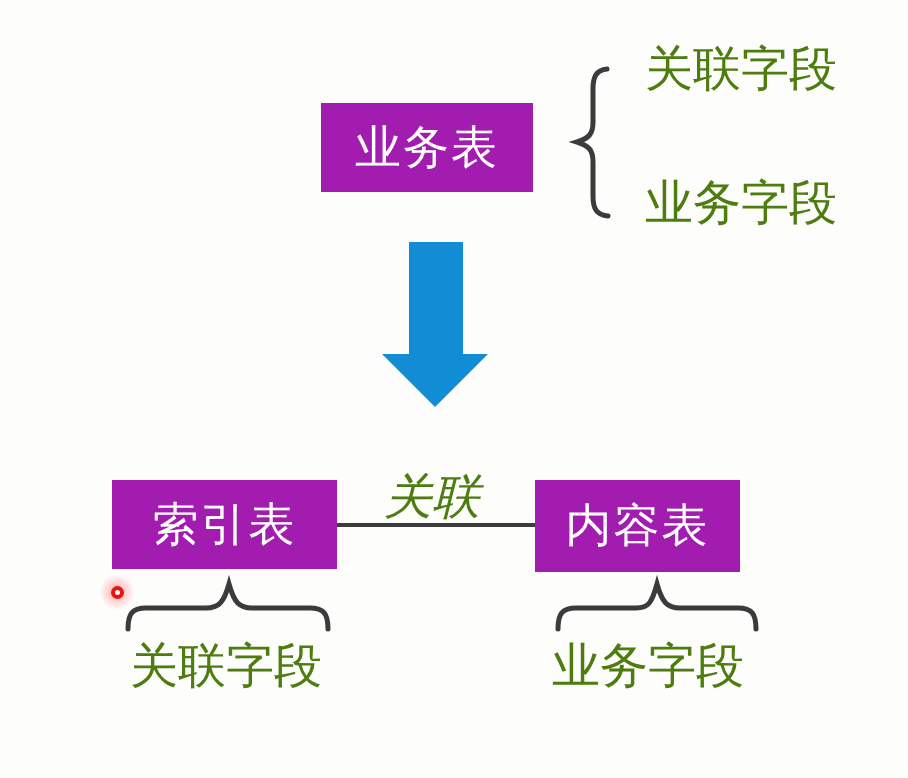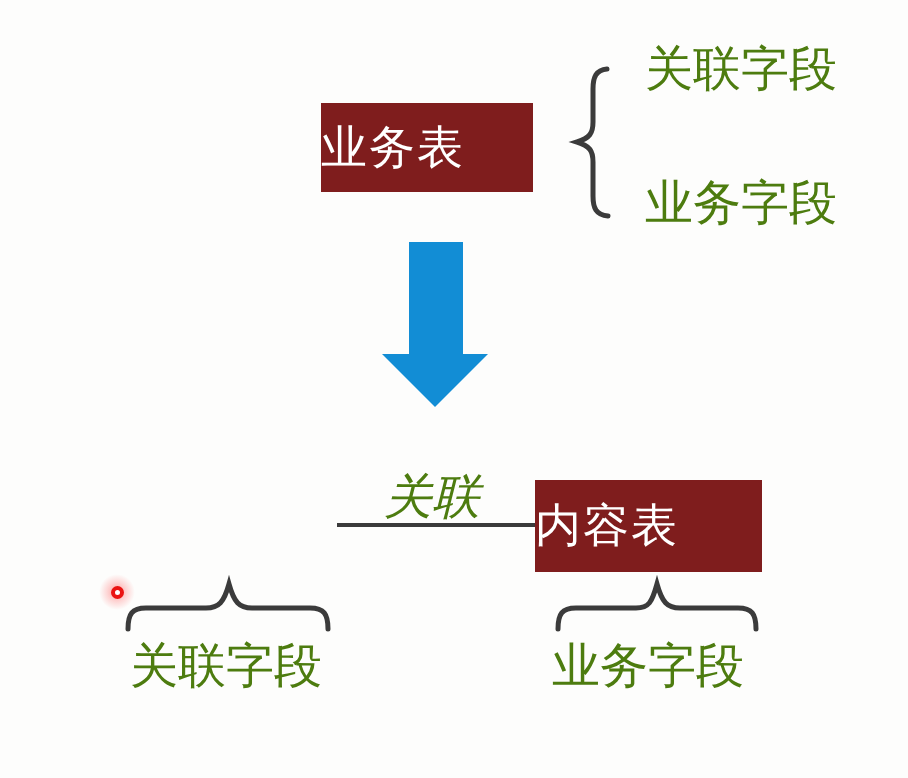--- a/index.html
+++ b/index.html
@@ -17,32 +17,32 @@
   }
   .overlay {
     position: absolute;
     left: 0;
     top: 0;
     width: 908px;
     height: 778px;
   }
   .red-box {
     position: absolute;
-    background: #7f1d1d;
+    background: #a21caf;
     color: #ffffff;
     display: flex;
     align-items: center;
-    justify-content: flex-start;
+    justify-content: center;
     font-size: 46px;
     letter-spacing: 2px;
     white-space: nowrap;
   }
   .box-business { left: 321px; top: 103px; width: 212px; height: 89px; }
   .box-index    { left: 112px; top: 480px; width: 225px; height: 89px; }
-  .box-content  { left: 535px; top: 480px; width: 227px; height: 92px; }
+  .box-content  { left: 535px; top: 480px; width: 205px; height: 92px; }
   .label {
     position: absolute;
     font-size: 48px;
     line-height: 1.05;
     color: #4d7c0f;
     white-space: nowrap;
   }
   .lbl-top-field1   { left: 645px; top: 44px; }
   .lbl-top-field2   { left: 645px; top: 178px; }
   .lbl-relation     { left: 384px; top: 472px; font-style: italic; }
@@ -110,20 +110,23 @@
 
   <div class="red-box box-business">
     <span>业务表</span>
   </div>
 
   <div class="label lbl-top-field1">关联字段</div>
   <div class="label lbl-top-field2">业务字段</div>
 
   <div class="label lbl-relation">关联</div>
 
+  <div class="red-box box-index">
+    <span>索引表</span>
+  </div>
 
   <div class="red-box box-content">
     <span>内容表</span>
   </div>
 
   <div class="label lbl-bottom-left">关联字段</div>
   <div class="label lbl-bottom-right">业务字段</div>
 
   <div class="laser-glow"></div>
   <div class="laser-ring"></div>

